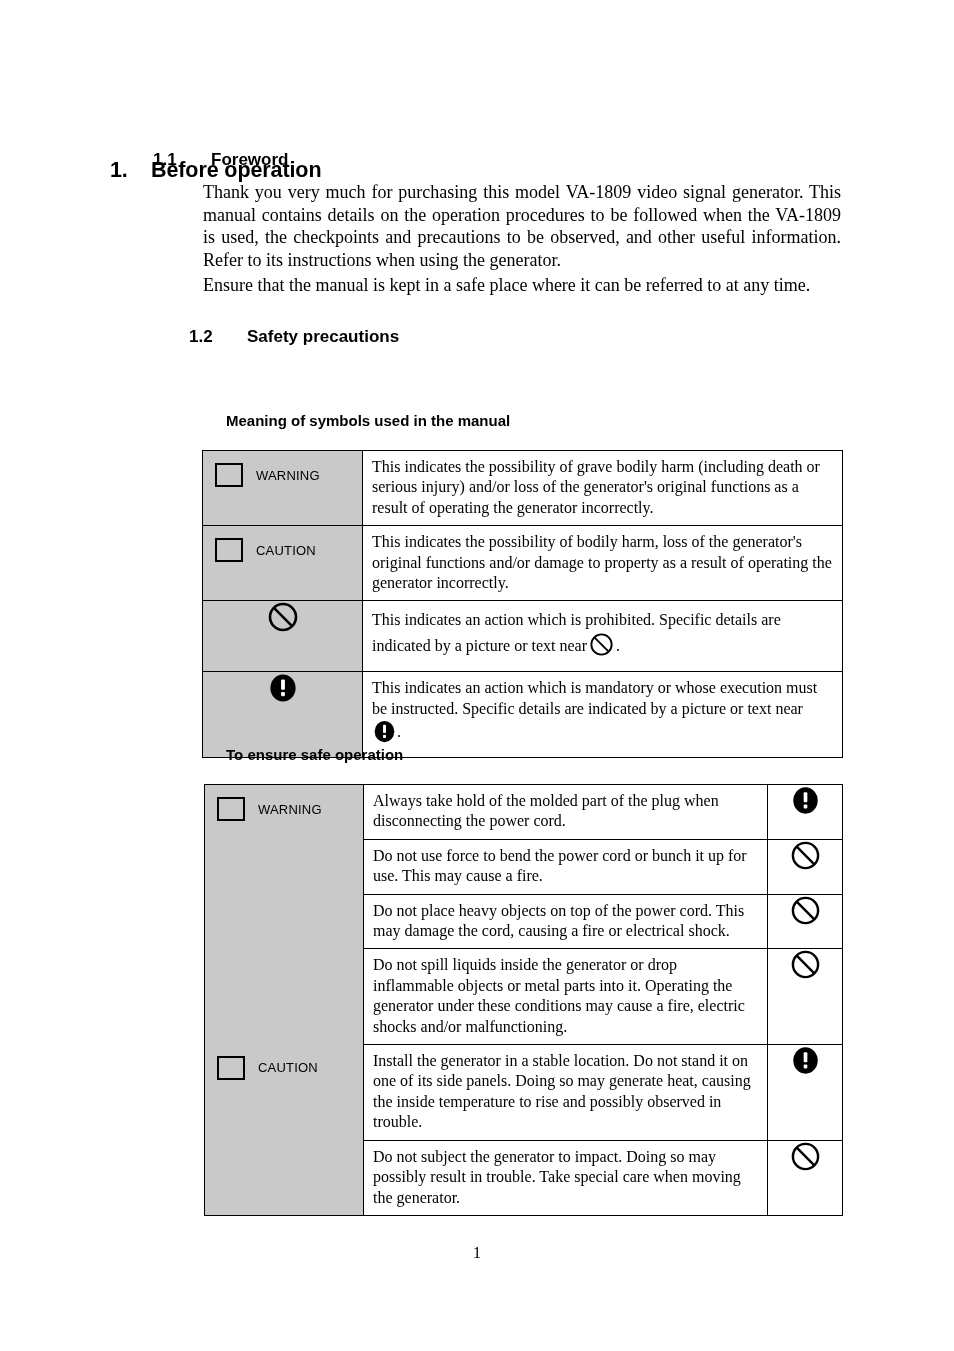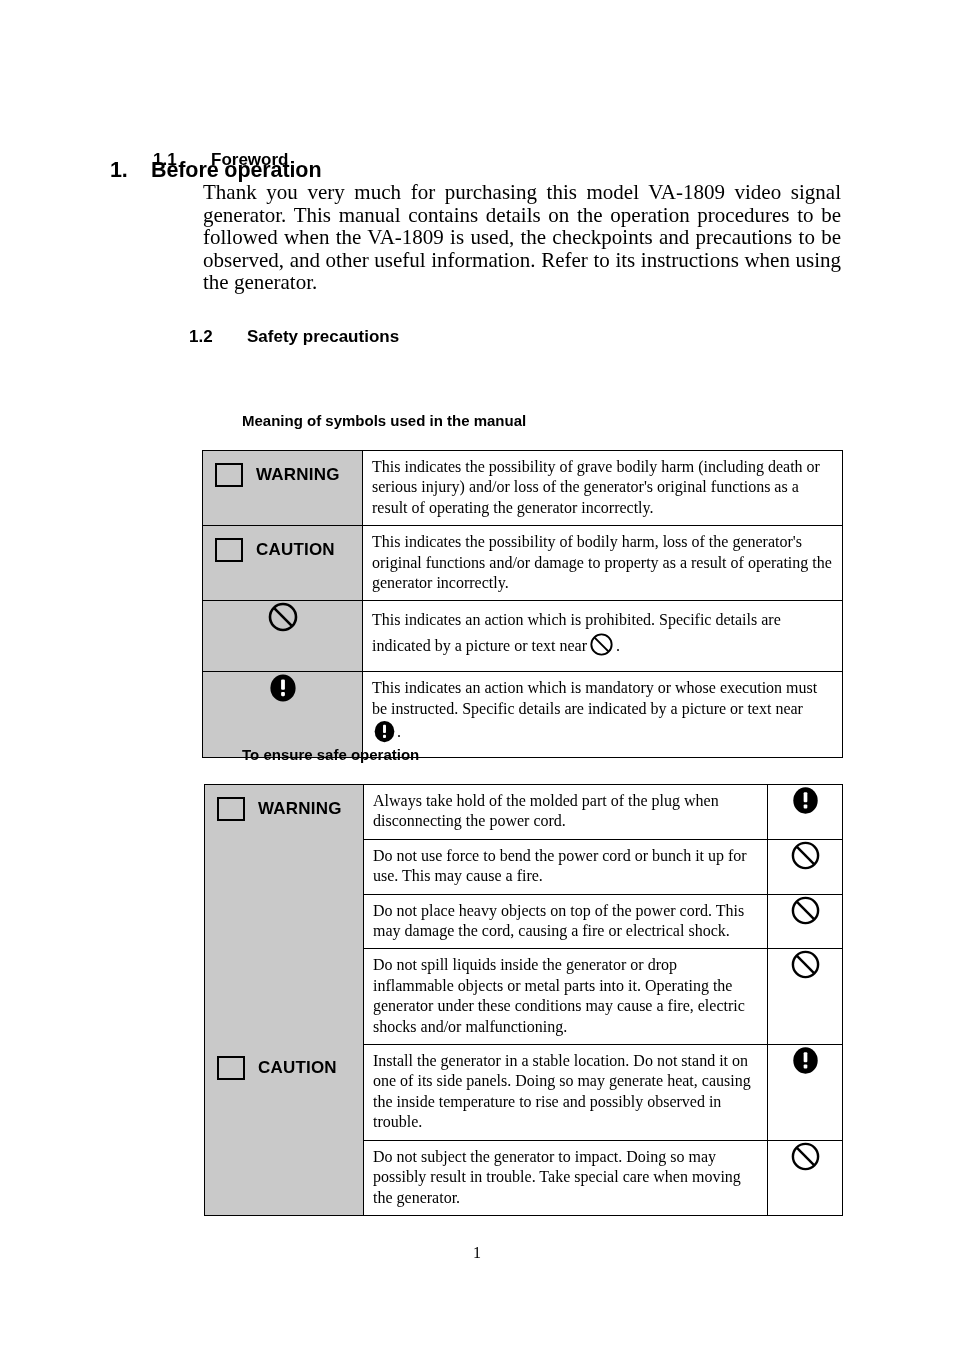--- a/index.html
+++ b/index.html
@@ -48,31 +48,30 @@
   .h2-foreword { top: 150px; margin-left: 8px; }
   .h2-safety   { top: 327px; margin-left: 44px; }
 
   .h3 {
     position: absolute;
     left: 226px;
     font-family: "Liberation Sans", "DejaVu Sans", sans-serif;
     font-weight: bold;
     font-size: 15px;
     white-space: nowrap;
-    margin-left: 16px;
   }
   .h3-meaning { top: 412px; }
   .h3-ensure  { top: 746px; }
 
   
   .para {
     position: absolute;
     left: 203px;
     width: 638px;
-    font-size: 21px;
+    font-size: 18px;
     line-height: 22.5px;
     text-align: justify;
     text-justify: inter-word;
   }
   .para.last-nojustify { text-align: left; }
   .p-foreword-1 { top: 181px; }
   .p-foreword-2 { top: 274px; }
   .p-safety-1   { top: 359px; }
 
   
@@ -105,22 +104,22 @@
     text-align: center;
     vertical-align: middle;
   }
 
   
   .label-inner {
     display: flex;
     align-items: center;
     padding: 12px 0 0 12px;
     font-family: "Liberation Sans", "DejaVu Sans", sans-serif;
-    font-weight: bold;
-    font-size: 17px;
+    font-weight: normal;
+    font-size: 13px;
     letter-spacing: 0.2px;
   }
   .sq-icon {
     width: 24px;
     height: 20px;
     border: 2.2px solid #000000;
     background: transparent;
     margin-right: 13px;
     flex: none;
   }
@@ -161,20 +160,21 @@
 
   <div class="h1">
     <span class="num">1.</span><span>Before operation</span>
   </div>
 
   <div class="h2 h2-foreword">
     <span class="num">1.1</span><span>Foreword</span>
   </div>
 
   <div class="para p-foreword-1">Thank you very much for purchasing this model VA-1809 video signal generator.    This manual contains details on the operation procedures to be followed when the VA-1809 is used, the checkpoints and precautions to be observed, and other useful information. Refer to its instructions when using the generator.</div>
+  <div class="para p-foreword-2 last-nojustify">Ensure that the manual is kept in a safe place where it can be referred to at any time.</div>
 
   <div class="h2 h2-safety">
     <span class="num">1.2</span><span>Safety precautions</span>
   </div>
 
 
   <div class="h3 h3-meaning">Meaning of symbols used in the manual</div>
 
   <table class="tbl" style="left:202px; top:450px; width:640px;">
     <colgroup>

